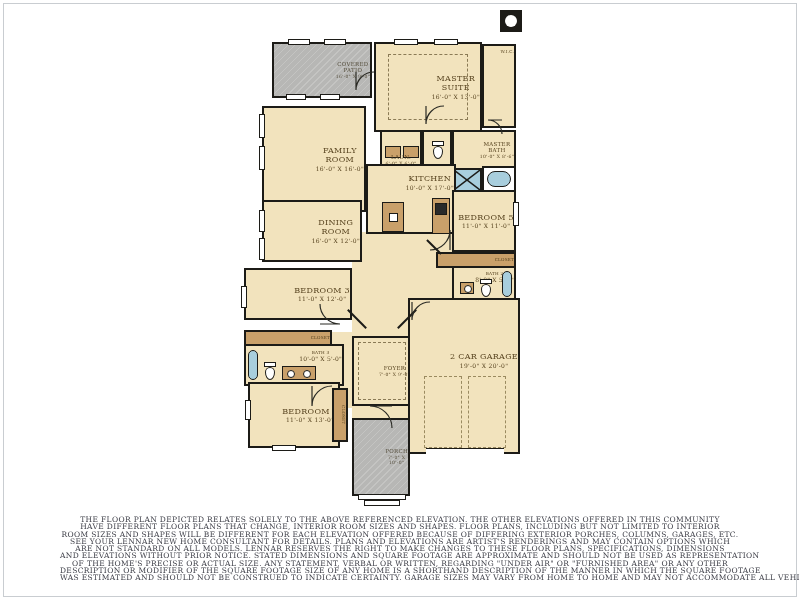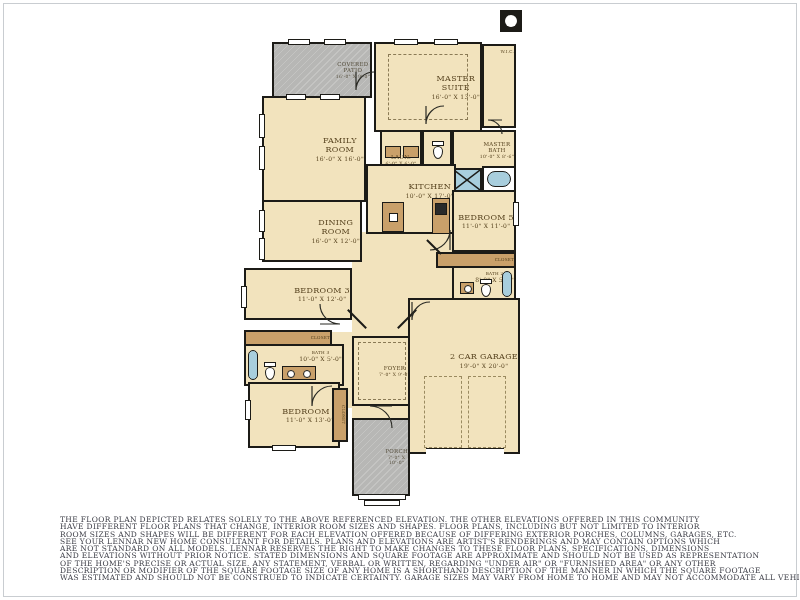--- a/index.html
+++ b/index.html
@@ -35,21 +35,21 @@
   .door{position:absolute;}
   .bay{position:absolute;border:1.2px dashed #9a8a60;box-sizing:border-box;}
   .toilet{position:absolute;width:12px;height:19px;}
   .toilet .tank{position:absolute;top:0;left:0;width:12px;height:5px;background:#fff;border:1px solid var(--wall);box-sizing:border-box;}
   .toilet .bowl{position:absolute;top:5px;left:1px;width:10px;height:13px;background:#fff;border:1px solid var(--wall);border-radius:50% 50% 50% 50%/40% 40% 60% 60%;box-sizing:border-box;}
   .sinkdot{position:absolute;width:8px;height:8px;border-radius:50%;background:#fff;border:1px solid var(--wall);box-sizing:border-box;}
   .compass{position:absolute;left:272px;top:4px;width:22px;height:22px;background:var(--wall);display:flex;align-items:center;justify-content:center;}
   .compass .ring{width:12px;height:12px;border-radius:50%;background:#fff;}
   .steps{position:absolute;background:#fff;border:1.5px solid var(--wall);box-sizing:border-box;}
 
-  .disclaimer{position:absolute;left:60px;top:516px;width:680px;
+  .disclaimer{position:absolute;left:60px;top:516px;width:680px;text-align:center;
               color:var(--disclaimer);font-size:7.5px;line-height:7.3px;letter-spacing:.35px;}
   .disclaimer p{margin:0;white-space:nowrap;}
 </style>
 </head>
 <body>
 
 <div class="screen">
   <div class="frame"></div>
 
   <div class="plan">
@@ -66,21 +66,21 @@
         </div>
     </div>
     <div class="room gray outdoor sm" style="left:124px;top:412px;width:58px;height:78px">
       <div class="rlabel">
           <span class="rname">PORCH</span>
           <span class="dims">7'-0" X
 10'-0"</span>
         </div>
     </div>
 
-    <div class="room" style="left:34px;top:90px;width:104px;height:106px">
+    <div class="room" style="left:34px;top:100px;width:104px;height:106px">
       <div class="rlabel">
           <span class="rname">FAMILY
 ROOM</span>
           <span class="dims">16'-0" X 16'-0"</span>
         </div>
     </div>
 
     <div class="room" style="left:146px;top:36px;width:108px;height:90px">
       <div class="tray"></div>
       <div class="rlabel">
@@ -124,21 +124,21 @@
       <svg width="26" height="20" viewBox="0 0 26 20">
           <line x1="0" y1="0" x2="26" y2="20" stroke="#1c1b17" stroke-width="1.4"></line>
           <line x1="26" y1="0" x2="0" y2="20" stroke="#1c1b17" stroke-width="1.4"></line>
         </svg>
     </div>
     <div class="fx whitefx" style="left:254px;top:160px;width:34px;height:26px;border-width:2px">
       <div style="position:absolute;inset:3px;background:var(--blue);border:1px solid var(--wall);border-radius:10px"></div>
     </div>
 
     <div class="room toplabel" style="left:138px;top:158px;width:90px;height:70px">
-      <div class="rlabel" style="margin-top:16px">
+      <div class="rlabel" style="margin-top:8px">
           <span class="rname">KITCHEN</span>
           <span class="dims">10'-0" X 17'-0"</span>
         </div>
       <div class="fx tanbg" style="left:14px;top:36px;width:22px;height:30px">
         <div class="fx whitefx" style="left:6px;top:10px;width:9px;height:9px"></div>
       </div>
       <div class="fx tanbg" style="left:64px;top:32px;width:18px;height:36px">
         <div class="fx" style="left:2px;top:4px;width:12px;height:12px;background:#2a2a2a"></div>
       </div>
     </div>

